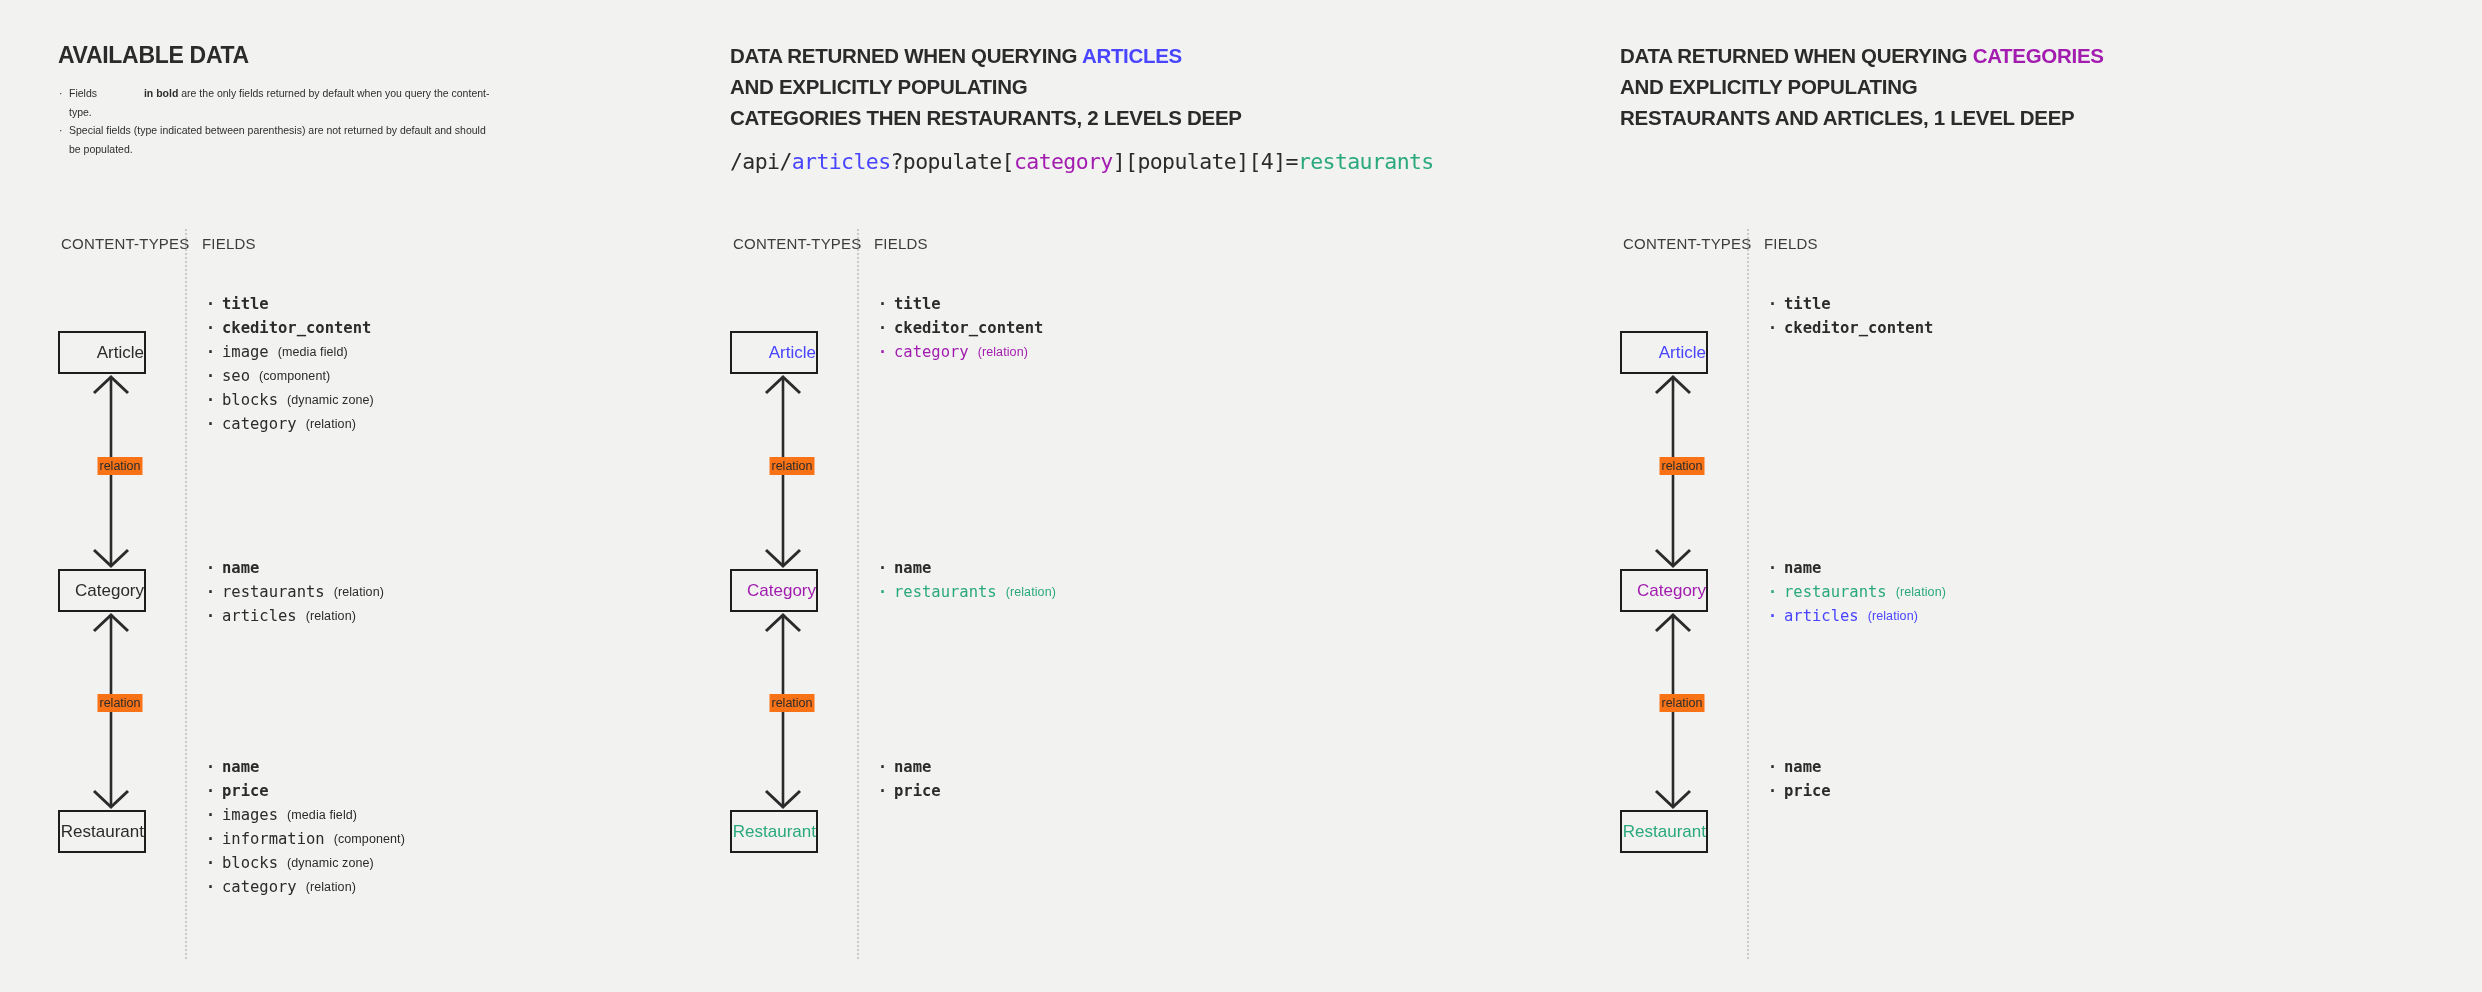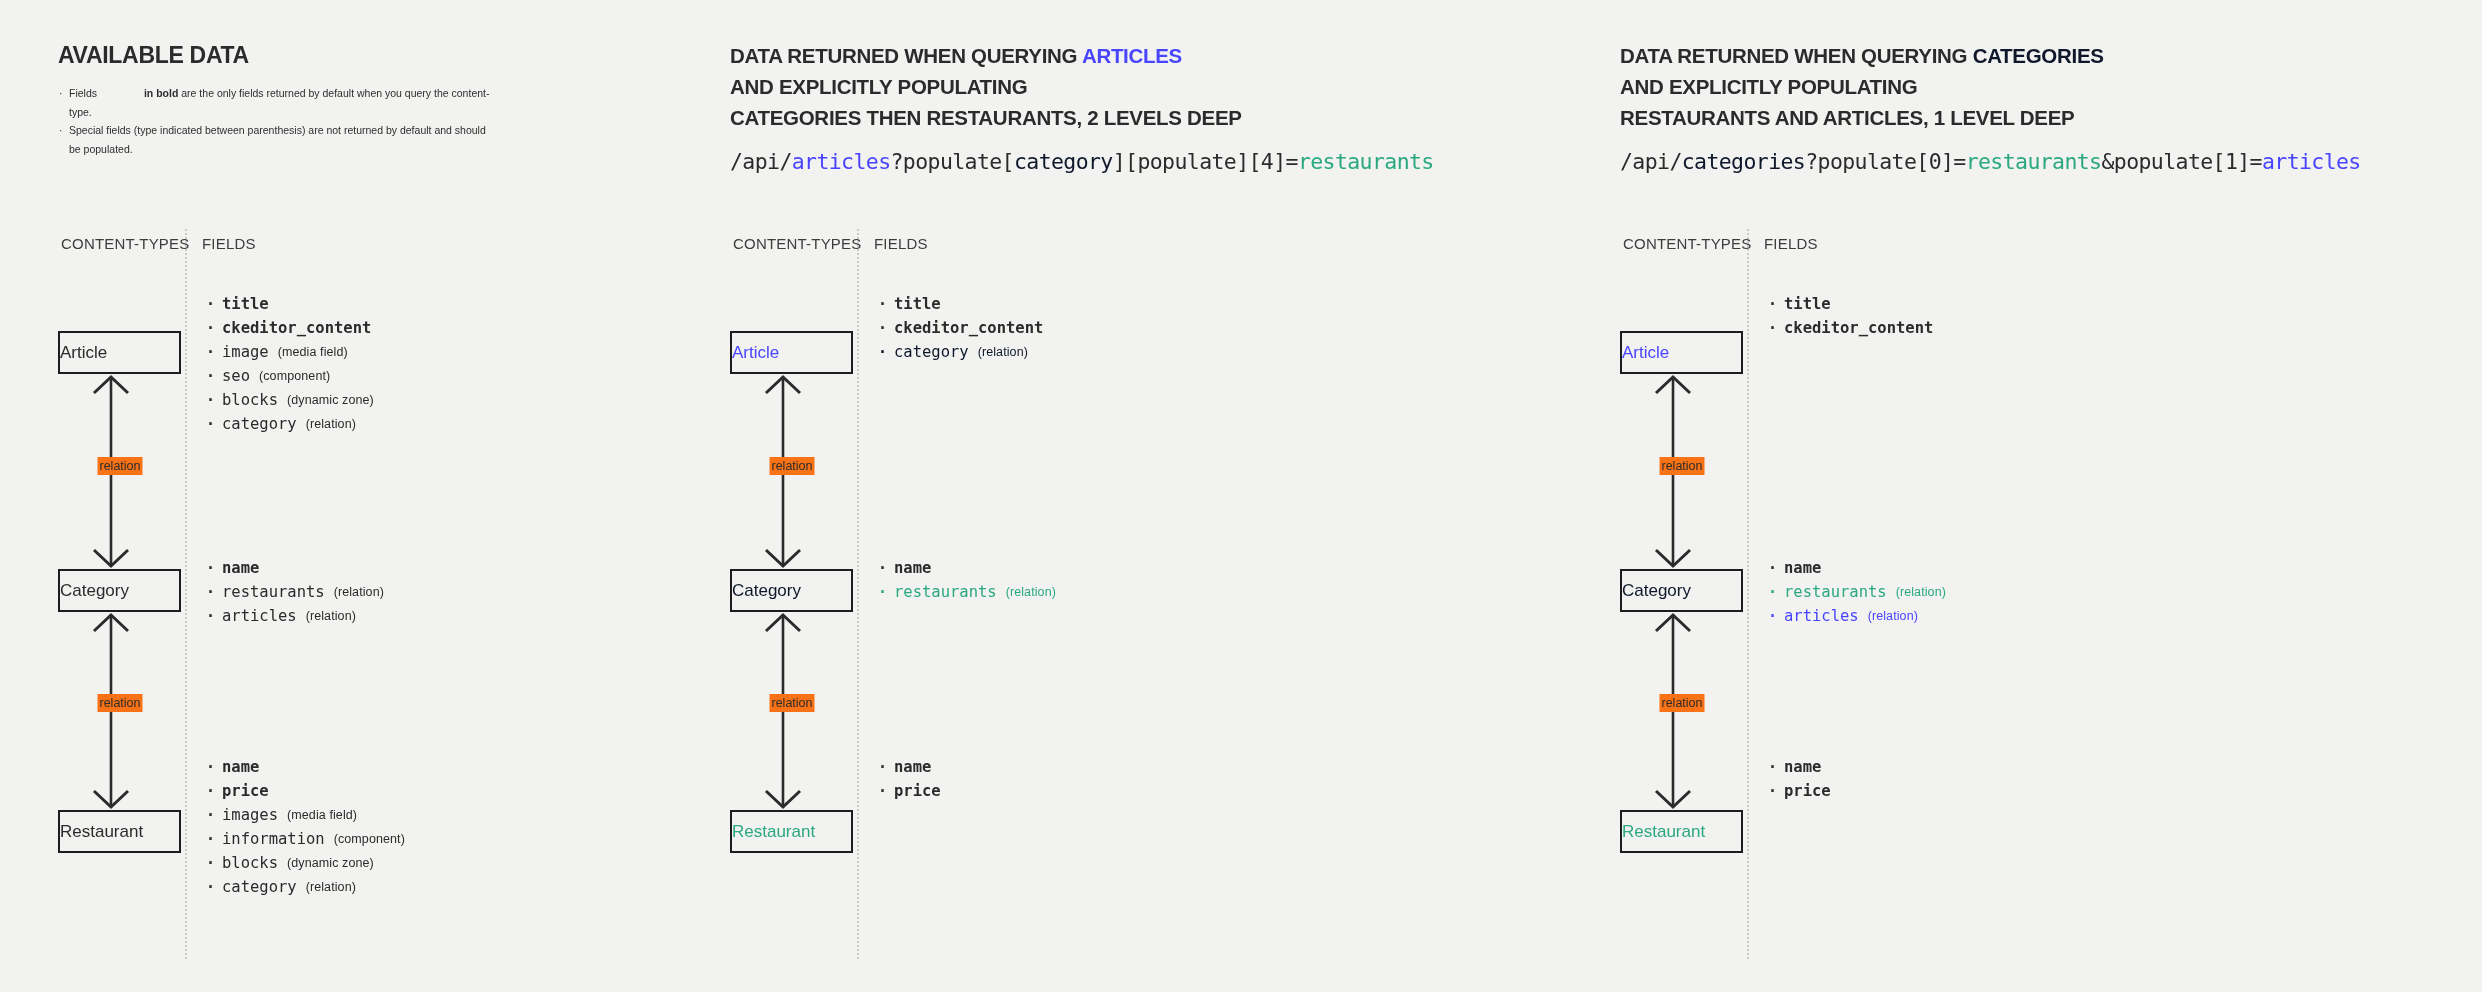--- a/index.html
+++ b/index.html
@@ -5,38 +5,38 @@
   html,body{margin:0;padding:0;}
   .page{position:relative;width:2482px;height:992px;background:#f2f2f1;
         font-family:"Liberation Sans",sans-serif;color:#2b2b2b;overflow:hidden;}
   .column{position:absolute;top:0;width:852px;height:992px;}
   .col0{left:58px}.col1{left:730px}.col2{left:1620px}
 
   .titles{position:absolute;top:40px;left:0;}
   .title-line{font-weight:700;font-size:20.5px;line-height:31px;letter-spacing:-0.3px;white-space:pre;}
   .col0 .title-line{font-size:23px;}
 
-  .c-blue{color:#4945ff}.c-red{color:#0f172a}.c-green{color:#2aa87e}
+  .c-blue{color:#4945ff}.c-red{color:#a21caf}.c-green{color:#2aa87e}
 
   .notes{position:absolute;top:84px;left:0;width:436px;margin:0;padding:0;list-style:none;
          font-size:10.5px;line-height:18.5px;color:#2e2e2e;}
   .note-item{position:relative;padding-left:11px;}
   .note-item::before{content:"·";position:absolute;left:1px;top:0;}
   .b{font-weight:700;padding-left:44px;}
 
   .api{position:absolute;top:149px;left:0;font-family:"DejaVu Sans Mono",monospace;
        font-size:21.5px;letter-spacing:-0.6px;white-space:pre;}
 
   .hdr{position:absolute;top:235px;font-size:15px;color:#3c3c3c;letter-spacing:0.2px;}
   .hdr-ct{left:3px;}
   .hdr-f{left:144px;}
   .divider{position:absolute;left:127px;top:229px;height:730px;border-left:2px dotted #c9c9c7;}
 
-  .ctbox{position:absolute;left:0;width:123px;height:43px;border:2.5px solid #1d1d1d;
-         box-sizing:border-box;display:flex;align-items:center;justify-content:flex-start;
+  .ctbox{position:absolute;left:0;width:88px;height:43px;border:2.5px solid #1d1d1d;
+         box-sizing:border-box;display:flex;align-items:center;justify-content:flex-end;
          font-size:17px;background:#f2f2f1;}
   .ctbox.n0{top:331px}.ctbox.n1{top:569px}.ctbox.n2{top:810px}
 
   .conn{position:absolute;left:23px;}
   .conn.cn0{top:374px}.conn.cn1{top:612px}
 
   .rel{position:absolute;left:62px;transform:translateX(-50%);font-size:12.5px;
        background:#f97316;padding:2px 2px;color:#2b2b2b;z-index:2;}
   .rel.cn0{top:457px}.rel.cn1{top:694px}
 
@@ -153,21 +153,20 @@
         </svg>
         <span class="rel cn0">relation</span>
         <span class="rel cn1">relation</span>
       </section>
       <section class="column col2">
         <div class="titles">
           <div class="title-line"><span>DATA RETURNED WHEN QUERYING </span><span class="c-red">CATEGORIES</span></div>
           <div class="title-line"><span>AND EXPLICITLY POPULATING</span></div>
           <div class="title-line"><span>RESTAURANTS AND ARTICLES, 1 LEVEL DEEP</span></div>
         </div>
-        <div class="api"><span>/api/</span><span class="c-red">categories</span><span>?populate[0]=</span><span class="c-green">restaurants</span><span>&amp;populate[1]=</span><span class="c-blue">articles</span></div>
         <span class="hdr hdr-ct">CONTENT-TYPES</span>
         <span class="hdr hdr-f">FIELDS</span>
         <div class="divider"></div>
         <div class="ctbox n0 c-blue">
           <span>Article</span>
         </div>
         <div class="fields n0">
           <div class="frow bold"><span class="fname">title</span></div>
           <div class="frow bold"><span class="fname">ckeditor_content</span></div>
         </div>

